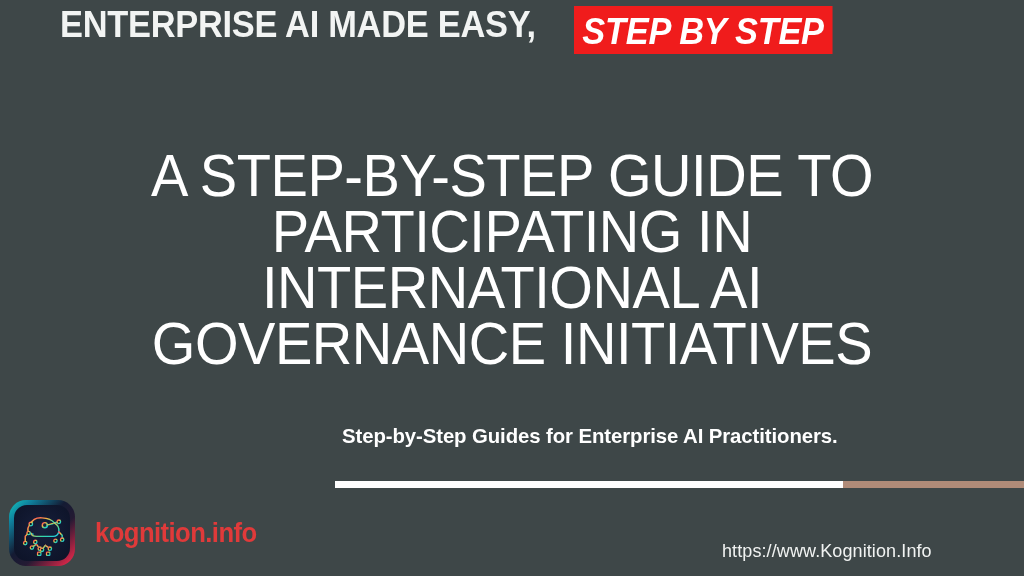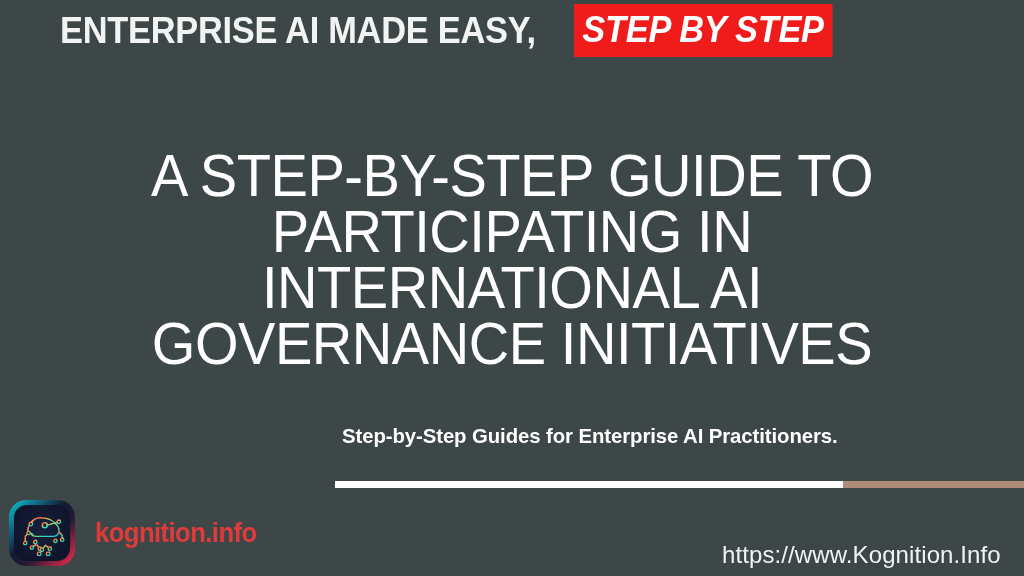--- a/index.html
+++ b/index.html
@@ -22,21 +22,20 @@
   }
 
   
   .kicker {
     position: absolute;
     top: 6px;
     left: 60px;
     right: 62px;
     height: 48px;
     display: flex;
-    align-items: center;
     white-space: nowrap;
   }
   .kicker-plain {
     color: #f2f4f3;
     font-size: 37px;
     font-weight: 700;
     letter-spacing: -0.3px;
     transform: scaleX(0.93);
     transform-origin: left center;
     line-height: 1;
@@ -151,21 +150,21 @@
     transform: scaleX(0.95);
     transform-origin: left center;
   }
 
   
   .footer-url {
     position: absolute;
     top: 541px;
     left: 722px;
     color: #f1f3f2;
-    font-size: 24px;
+    font-size: 18px;
     font-weight: 400;
     letter-spacing: 0.1px;
     white-space: nowrap;
   }
 </style>
 </head>
 <body>
 
 <div id="slide">
 

